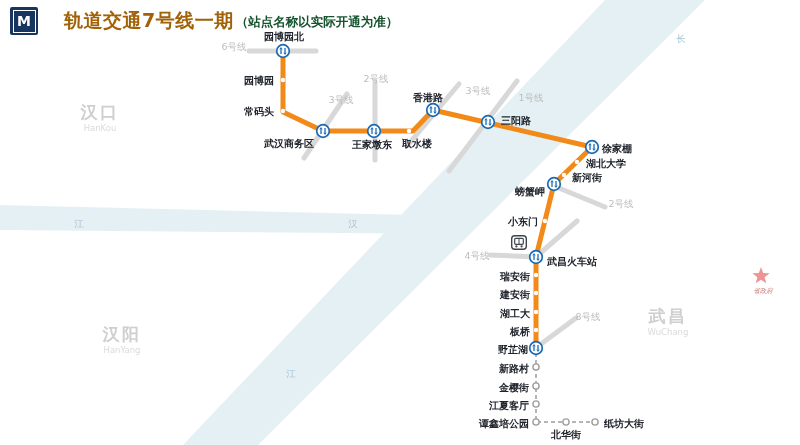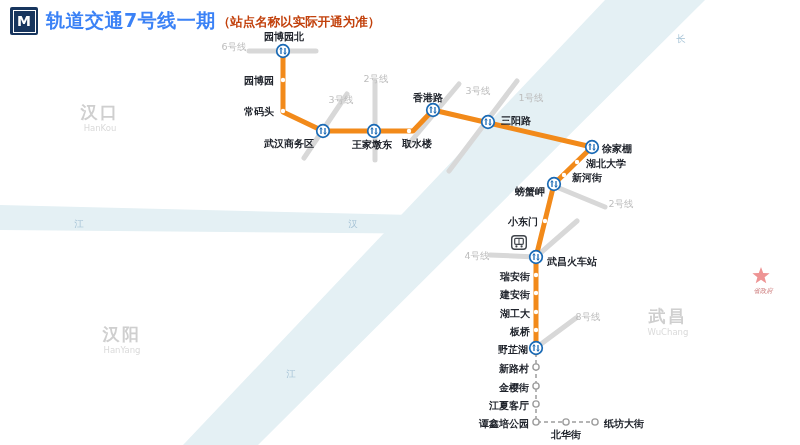--- a/index.html
+++ b/index.html
@@ -15,24 +15,24 @@
   .logo {
     width:28px; height:28px; background:#17355E; border-radius:2px;
     display:flex; align-items:center; justify-content:center; flex:0 0 auto;
   }
   .logo-inner {
     width:21px; height:21px; border:1.5px solid #ffffff;
     display:flex; align-items:center; justify-content:center;
     color:#ffffff; font-weight:bold; font-size:14px; line-height:1;
   }
   .title {
-    margin-left:8px; color:#3b82f6; font-size:19px; font-weight:bold; letter-spacing:0.5px;
+    margin-left:26px; color:#a16207; font-size:19px; font-weight:bold; letter-spacing:0.5px;
   }
   .subtitle {
-    margin-left:2px; color:#c2410c; font-size:12.5px; font-weight:bold; margin-top:3px;
+    margin-left:2px; color:#14532d; font-size:12.5px; font-weight:bold; margin-top:3px;
   }
 </style>
 </head>
 <body>
 
 <div class="stage">
   <svg id="map" width="800" height="445" viewBox="0 0 800 445">
       <polygon points="605,0 705,0 258,445 183,445" fill="#E4F0F4"></polygon>
       <polygon points="0,205 455,216 462,234 0,230" fill="#E4F0F4"></polygon>
       <g>

